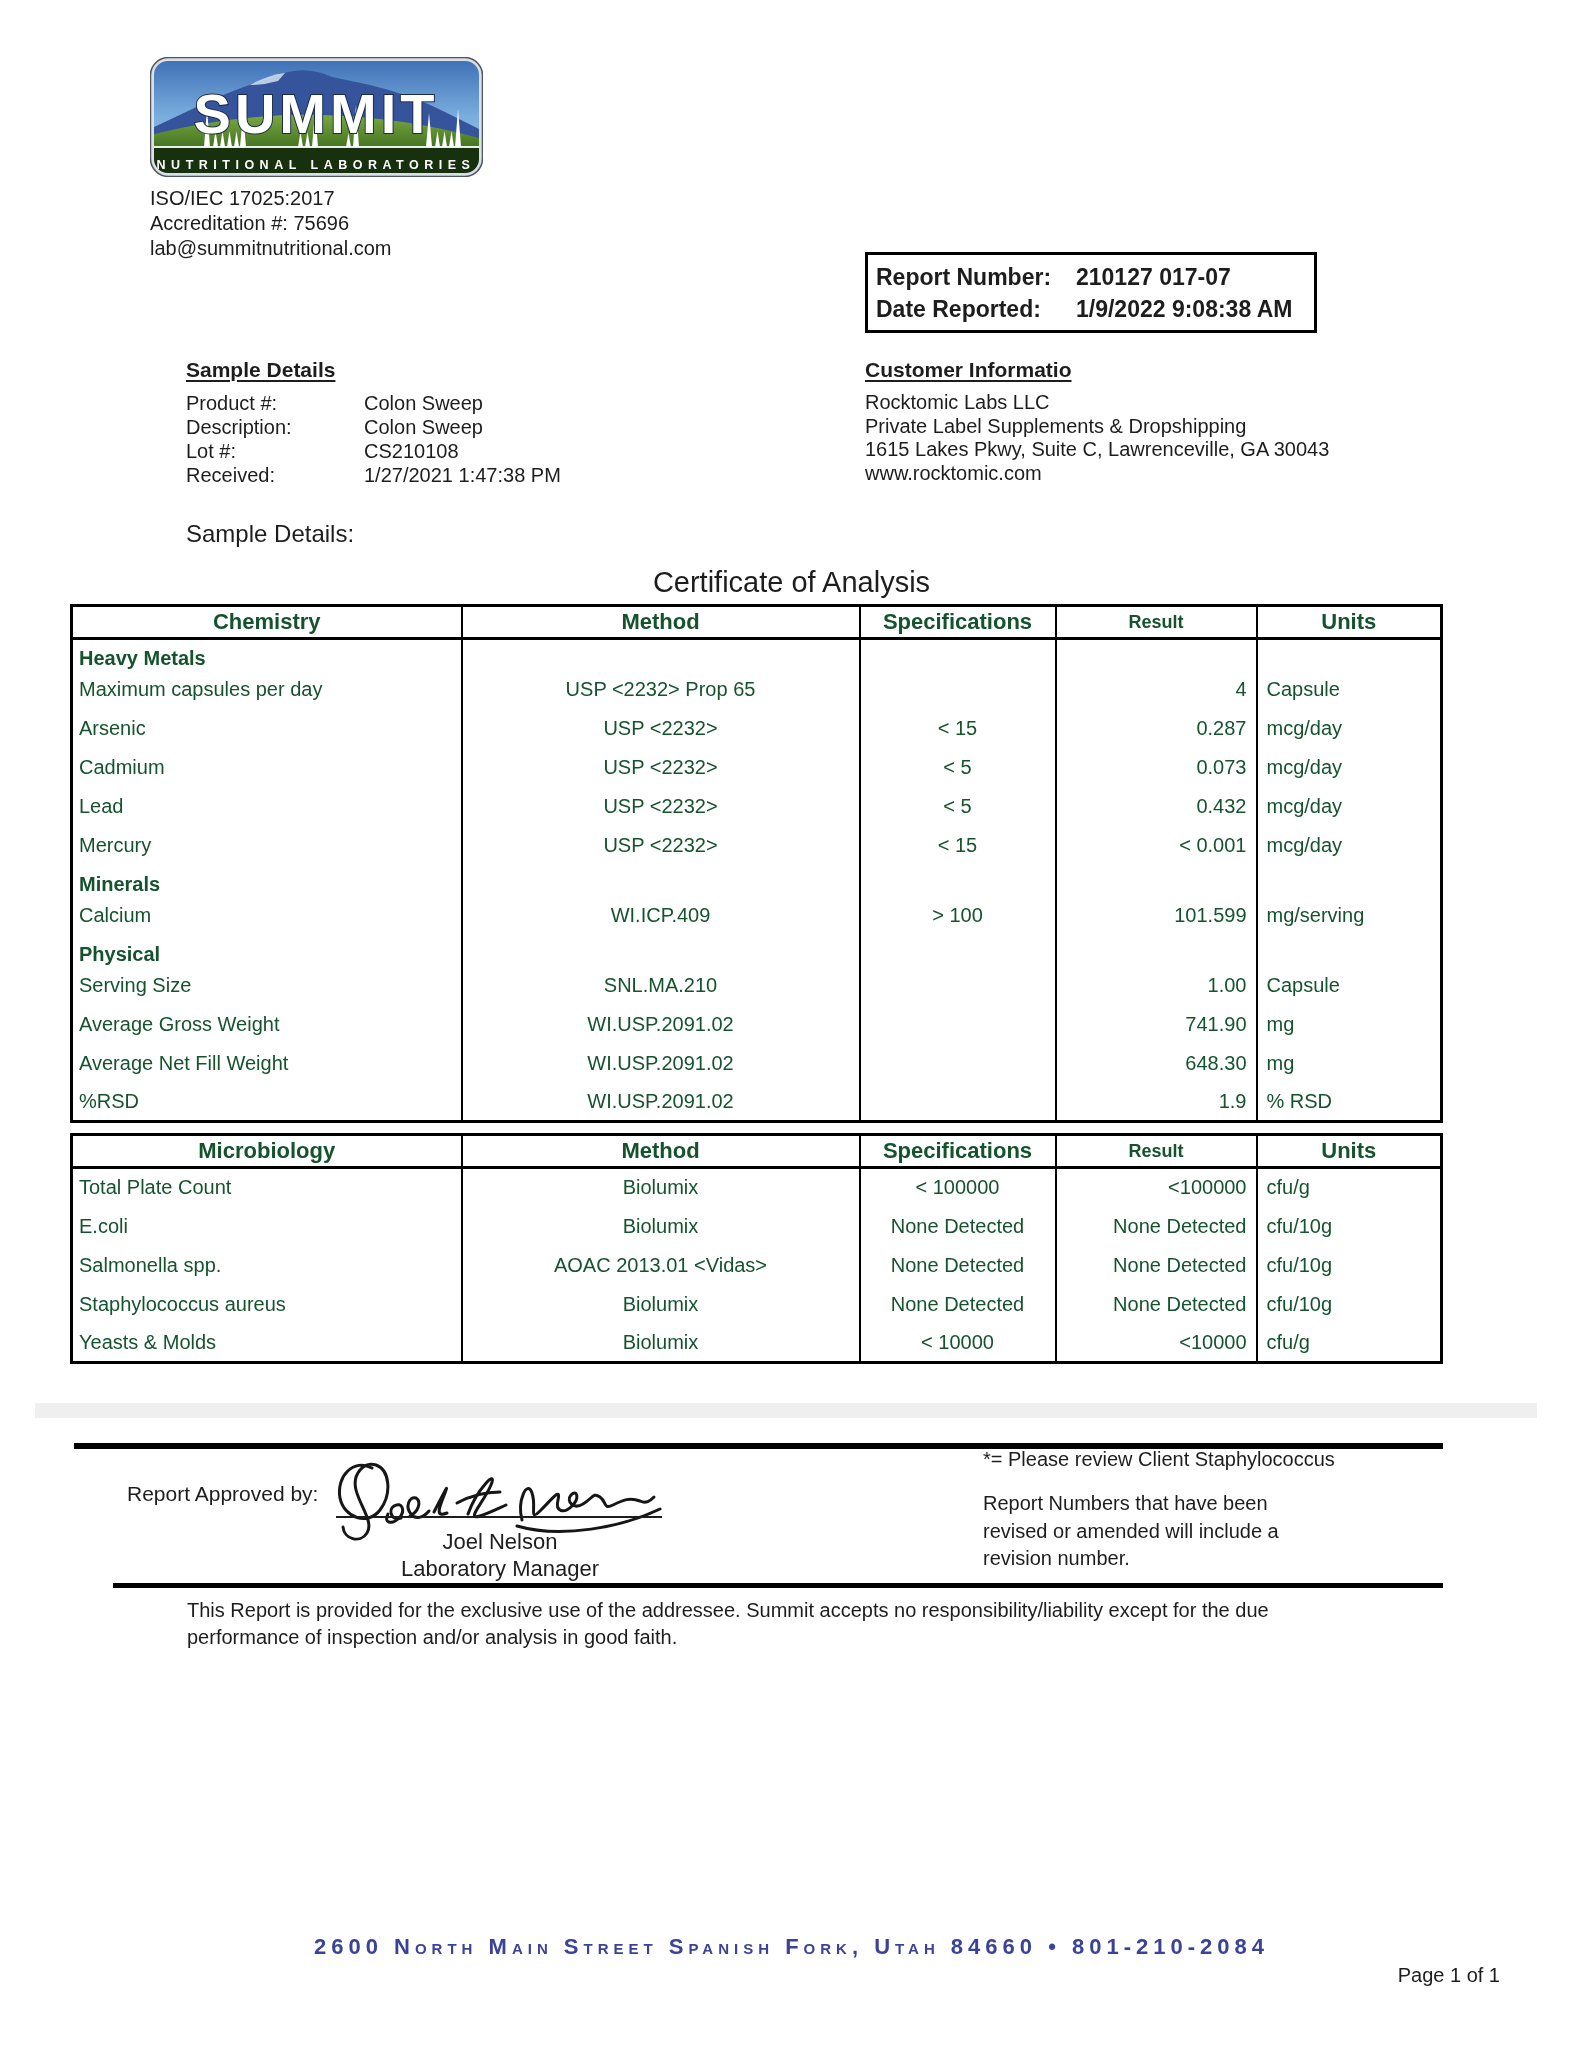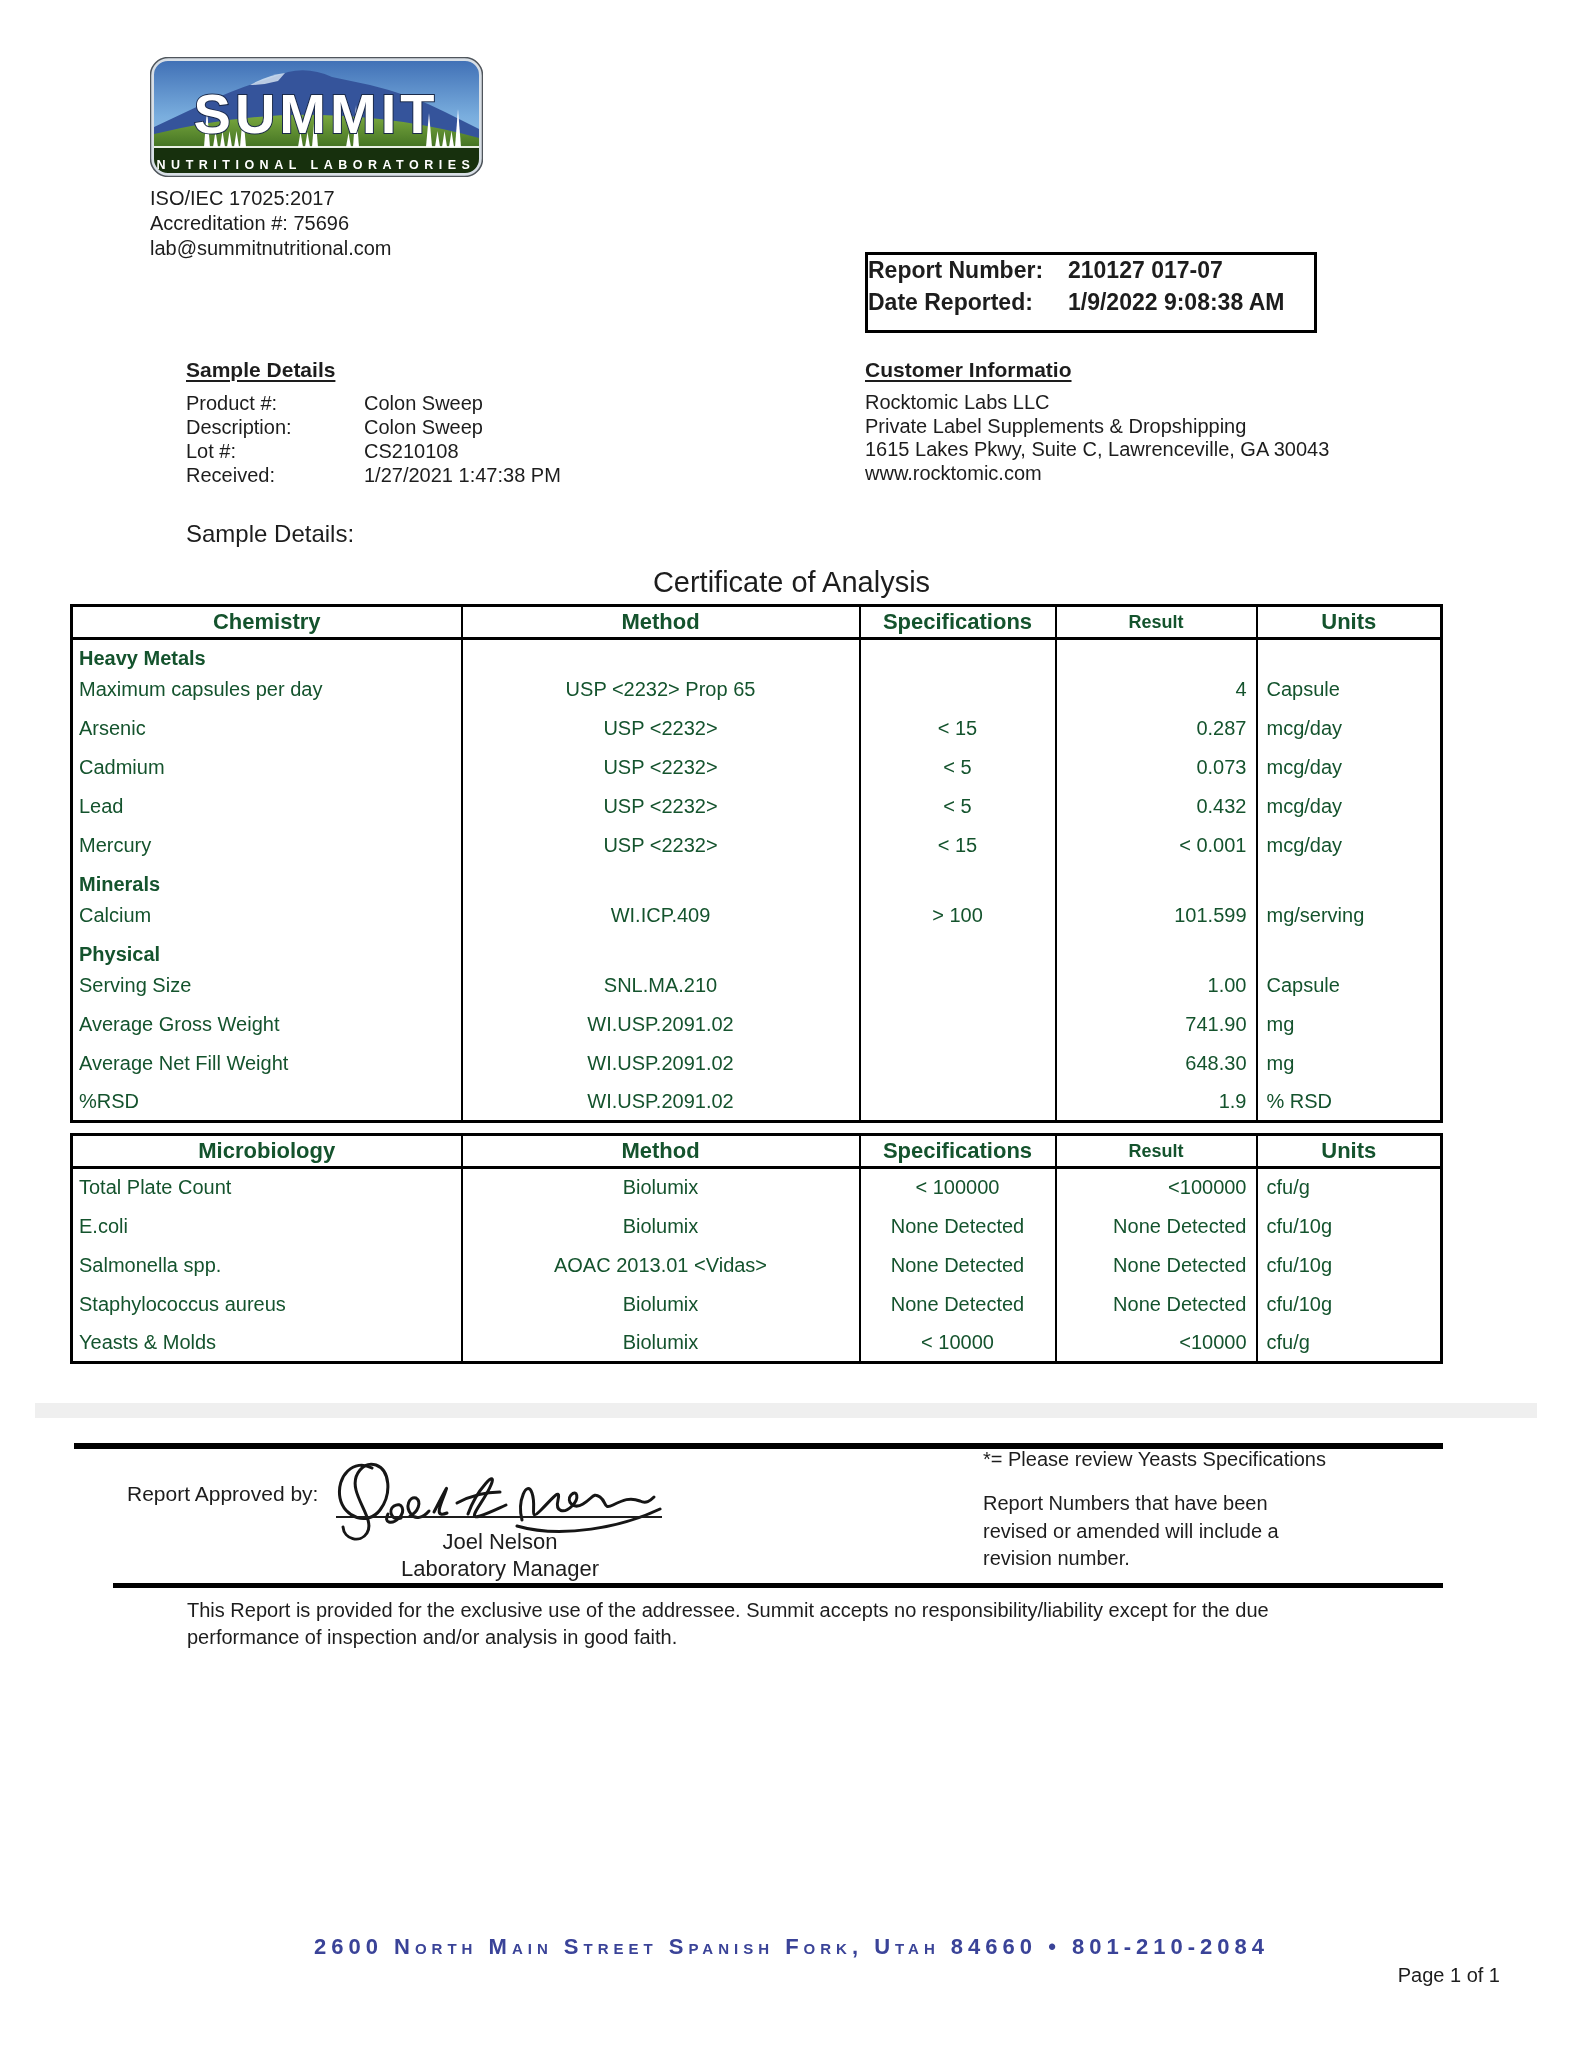--- a/index.html
+++ b/index.html
@@ -6,22 +6,22 @@
   .page{
     position:relative;width:1583px;height:2048px;background:#ffffff;
     font-family:"Liberation Sans",sans-serif;color:#1d1d1d;overflow:hidden;
   }
   .abs{position:absolute;}
 
   
   .iso-block{left:150px;top:186px;font-size:20px;line-height:25px;}
   .report-box{
     left:865px;top:252px;width:452px;height:81px;border:3px solid #000;
-    box-sizing:border-box;display:flex;flex-direction:column;
-    padding-left:0;gap:2px;
+    box-sizing:border-box;display:flex;flex-direction:column;justify-content:center;
+    padding-left:8px;gap:2px;
   }
   .report-row{display:flex;font-size:23px;font-weight:bold;line-height:30px;}
   .report-row .lbl{width:200px;}
 
   
   .block-heading{font-size:21px;font-weight:bold;text-decoration:underline;text-underline-offset:3px;}
   .sample-block{left:186px;top:358px;}
   .field-row{display:flex;font-size:20px;line-height:24px;}
   .field-row .lbl{width:178px;}
   .customer-block{left:865px;top:358px;}
@@ -371,21 +371,21 @@
         <path d="M127,51 C140,44 155,40 170,40"></path>
         <path d="M192,68 C187,49 197,27 202,41 C207,55 198,71 211,58 C223,46 231,35 228,48 C225,60 234,62 242,54 C250,46 247,37 241,43 C236,49 243,58 253,52 C263,46 263,40 270,45 C277,50 273,58 283,53 C293,48 300,45 310,49 C316,52 320,49 324,45"></path>
         <path d="M187,74 C232,87 292,75 330,57"></path>
       </g>
     </svg>
   </div>
   <div class="abs sig-line"></div>
   <div class="abs sig-name">Joel Nelson</div>
   <div class="abs sig-title">Laboratory Manager</div>
 
-  <div class="abs star-note">*= Please review Yeasts Specifications</div>
+  <div class="abs star-note">*= Please review Client Staphylococcus</div>
   <div class="abs revision-note">Report Numbers that have been revised or amended will include a revision number.</div>
 
   <div class="abs rule2"></div>
 
   <div class="abs disclaimer">This Report is provided for the exclusive use of the addressee. Summit accepts no responsibility/liability except for the due performance of inspection and/or analysis in good faith.</div>
 
   <div class="abs footer-address" style="color: rgb(58, 67, 152);">2600 North Main Street Spanish Fork, Utah 84660 • 801-210-2084</div>
   <div class="abs page-number">Page 1 of 1</div>
 
 </div>

